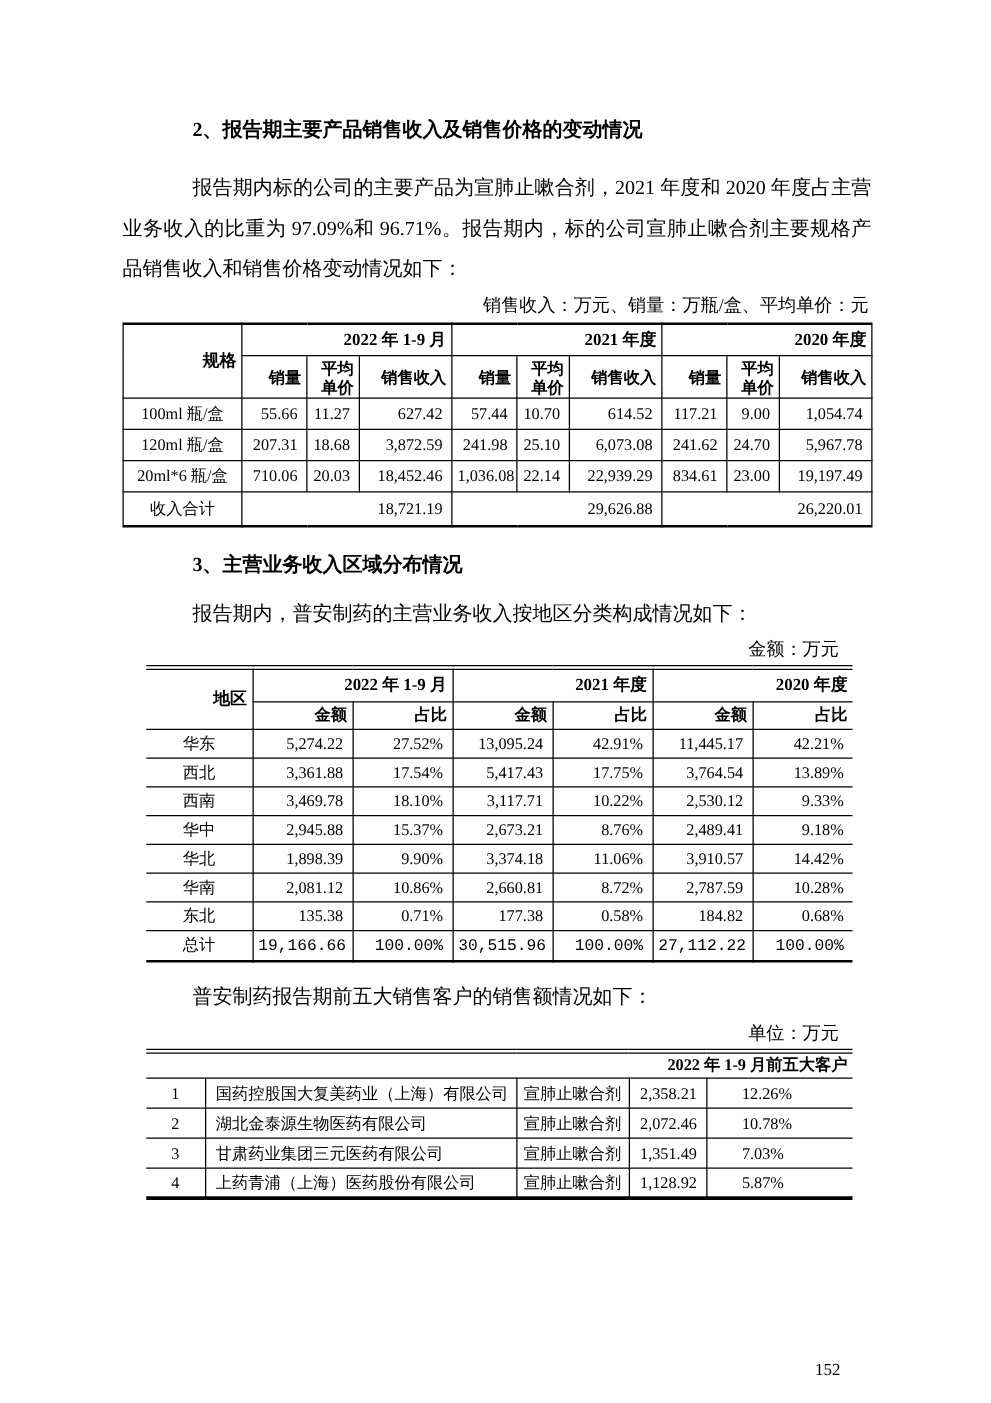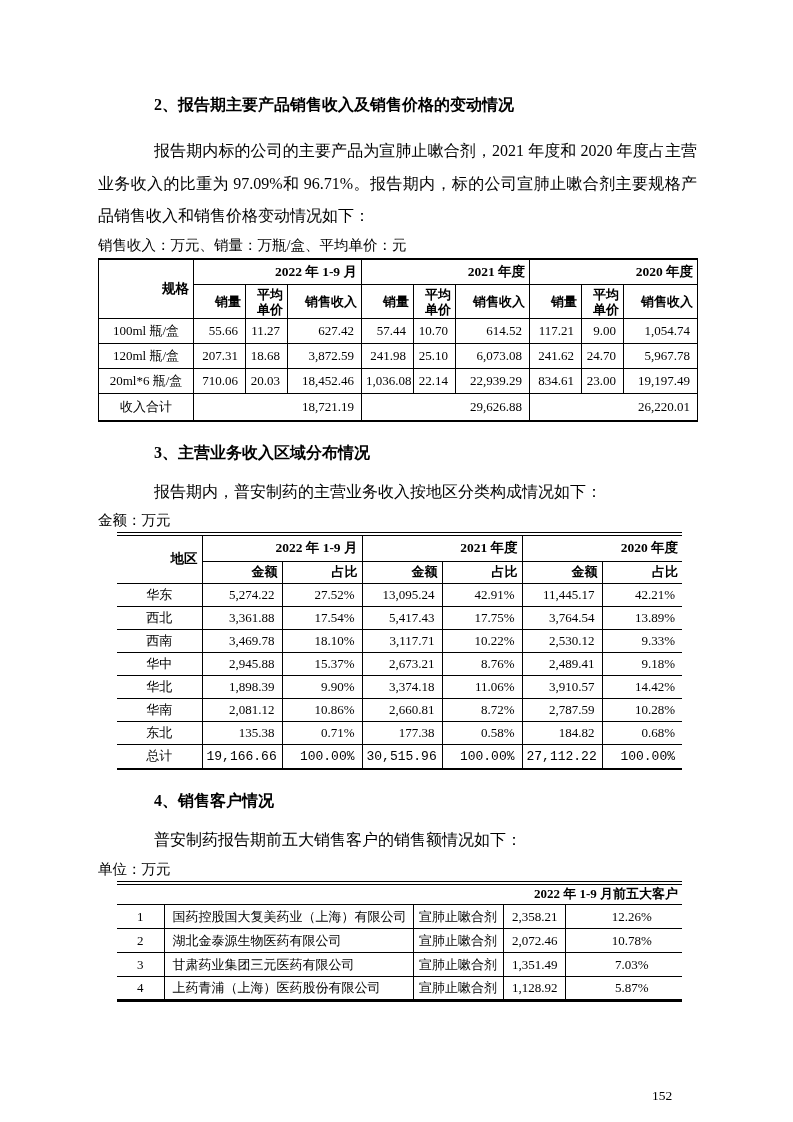--- a/index.html
+++ b/index.html
@@ -16,21 +16,21 @@
     font-size:16px;font-weight:bold;
     margin:0;padding-left:56px;line-height:22px;
   }
   .para{
     font-size:16px;line-height:32.5px;
     text-align:justify;text-indent:56px;
     margin:19px 0 0 0;
   }
   .unit-note{
     font-size:14.5px;line-height:20px;
-    padding-right:26px;
+    text-align:right;padding-right:26px;
     margin:2px 0 0 0;
   }
   .unit-note.wide{padding-right:2px;}
   table{
     border-collapse:collapse;table-layout:fixed;
     font-size:13px;color:#000;
   }
   th,td{padding:0 4px;overflow:hidden;box-sizing:border-box;}
   th{font-weight:bold;text-align:right;}
   .center{text-align:center;}
@@ -56,21 +56,21 @@
   .t3 th:last-child,.t3 td:last-child{border-right:none;}
   .t2{border-top:4px double #000;border-bottom:2.5px solid #000;}
   .t3{border-top:4px double #000;border-bottom:3px solid #000;}
   .t2 thead tr.grp th{height:27px;font-size:13.5px;}
   .t2 thead tr.sub th{height:22px;}
   .t2 tbody td,.t2 tbody th{height:23px;font-weight:normal;}
   .t2 tbody tr.total td{height:25px;font-family:Liberation Mono, monospace;}
   .t3 thead th{height:24px;}
   .t3 thead tr.title th{height:22px;border-bottom:1px solid #000;}
   .t3 tbody td{height:24px;}
-  .t3 .pct{text-align:center;padding-right:12px;padding-left:28px;}
+  .t3 .pct{text-align:left;padding-right:12px;padding-left:28px;}
 
   .page-number{
     position:absolute;left:652px;top:1088px;
     font-size:13.5px;
   }
 </style>
 </head>
 <body>
 
 <div class="page">
@@ -256,21 +256,20 @@
         <td class="num bold">19,166.66</td>
         <td class="num bold">100.00%</td>
         <td class="num bold">30,515.96</td>
         <td class="num bold">100.00%</td>
         <td class="num bold">27,112.22</td>
         <td class="num bold">100.00%</td>
       </tr>
     </tbody>
   </table>
 
-  <h2 class="heading" style="margin-top:20px">4、销售客户情况</h2>
   <p class="para" style="margin-top:12px">普安制药报告期前五大销售客户的销售额情况如下：</p>
   <div class="unit-note">单位：万元</div>
 
   <table class="t3">
     <colgroup>
       <col style="width:47px">
         <col style="width:249px">
         <col style="width:90px">
         <col style="width:62px">
         <col style="width:117px">

